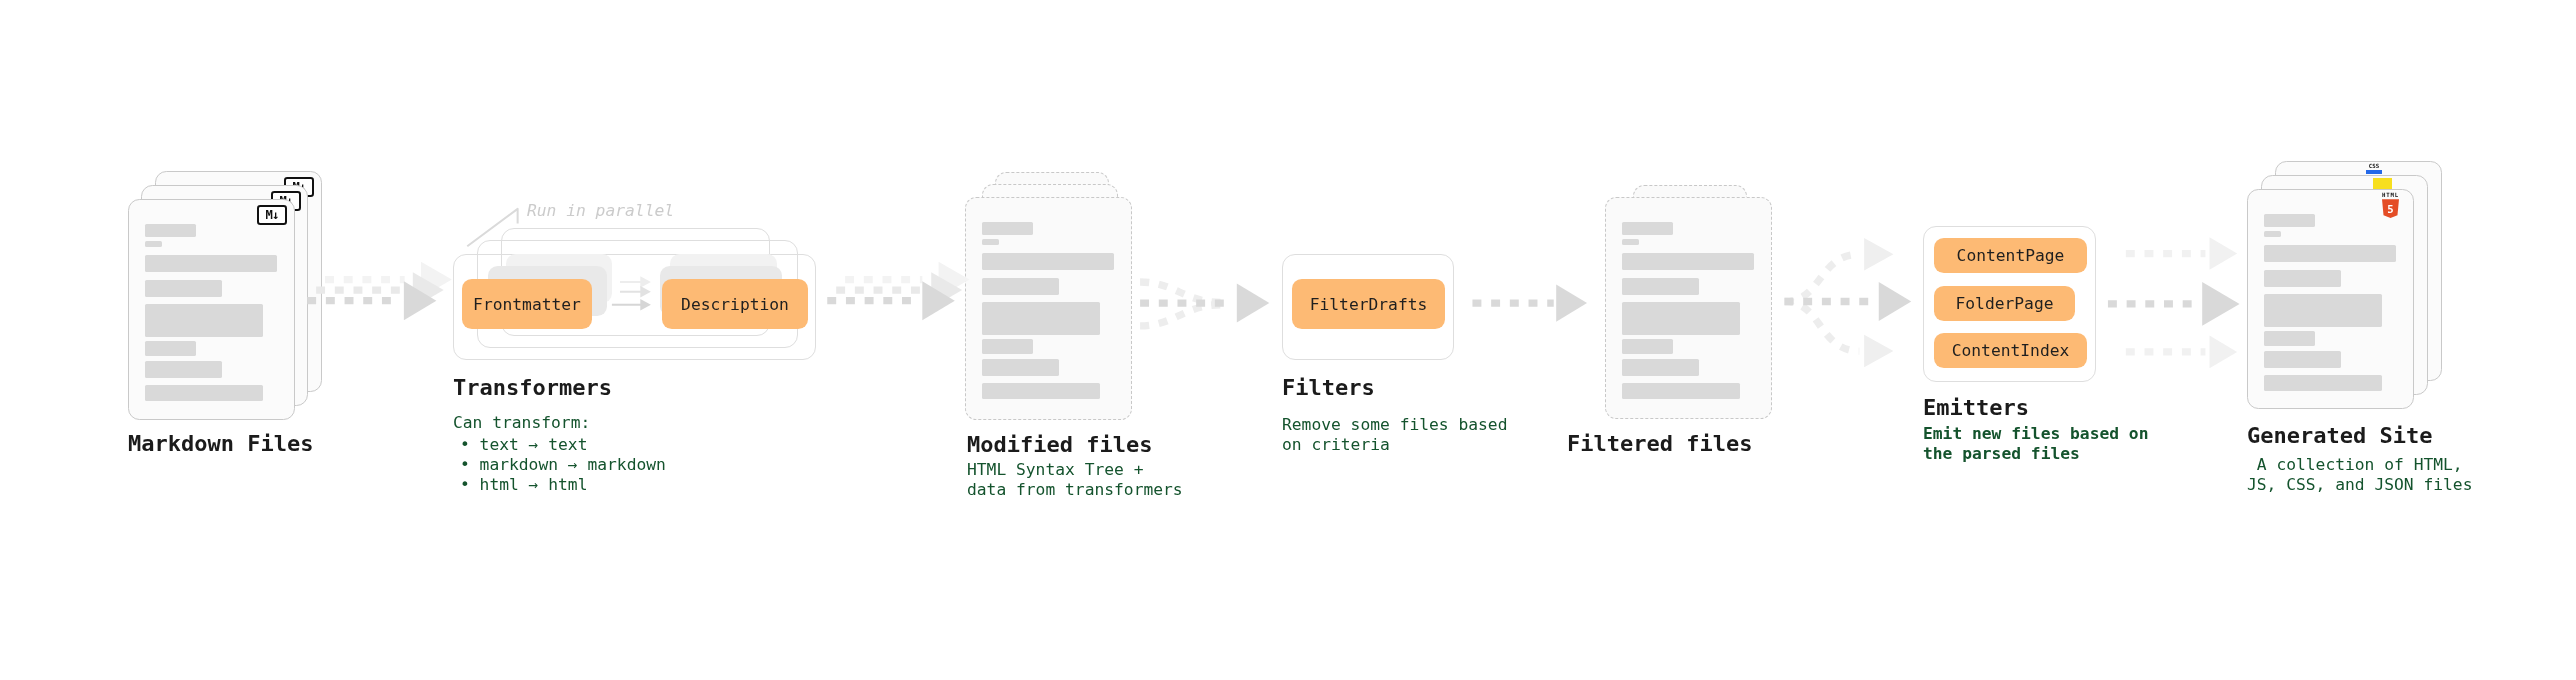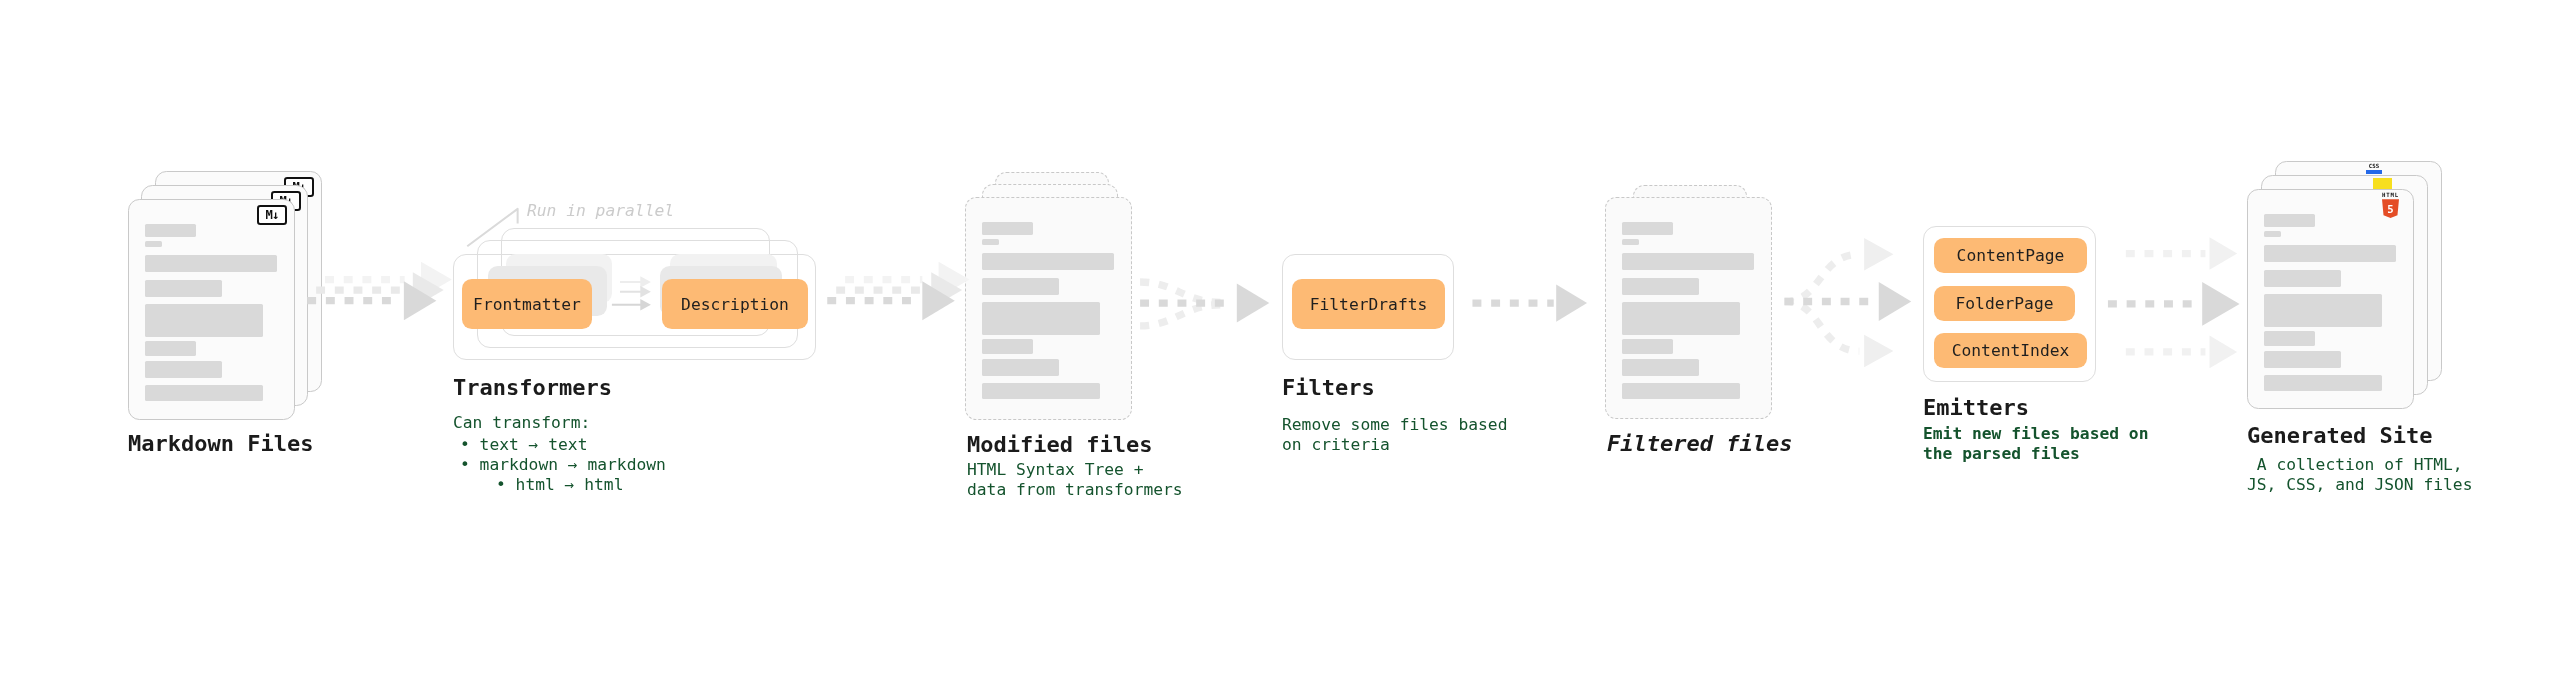--- a/index.html
+++ b/index.html
@@ -90,21 +90,21 @@
 
     <div class="gbox" style="left:462px;top:279px;width:130px;height:50px;">Frontmatter</div>
     <div class="gbox" style="left:662px;top:279px;width:146px;height:50px;">Description</div>
 
     <div class="callout-text" style="left:527px;top:201px;">Run in parallel</div>
 
     <div class="h1" style="left:453px;top:375px;">Transformers</div>
     <div class="desc" style="left:453px;top:413px;">Can transform:</div>
     <div class="desc" style="left:460px;top:435px;">• text → text</div>
     <div class="desc" style="left:460px;top:455px;">• markdown → markdown</div>
-    <div class="desc" style="left:460px;top:475px;margin-left:36px;">• html → html</div>
+    <div class="desc" style="left:460px;top:475px;">• html → html</div>
   </div>
 
   <div>
     <div class="peek" style="left:995px;top:172px;width:114px;height:36px;"></div>
     <div class="peek" style="left:982px;top:184px;width:136px;height:36px;background:#fbfbfb;"></div>
     <div class="doc dashed" style="left:965px;top:197px;width:167px;height:223px;">
       <div class="bar b1"></div>
       <div class="bar b2"></div>
       <div class="bar b3"></div>
       <div class="bar b4"></div>
@@ -131,21 +131,21 @@
     <div class="doc dashed" style="left:1605px;top:197px;width:167px;height:222px;">
       <div class="bar b1"></div>
       <div class="bar b2"></div>
       <div class="bar b3"></div>
       <div class="bar b4"></div>
       <div class="bar b5"></div>
       <div class="bar b6"></div>
       <div class="bar b7"></div>
       <div class="bar b8"></div>
     </div>
-    <div class="h1" style="left:1607px;top:431px;font-style:italic;">Filtered files</div>
+    <div class="h1" style="left:1567px;top:431px;">Filtered files</div>
   </div>
 
   <div>
     <div class="obox filled" style="left:1923px;top:226px;width:173px;height:156px;"></div>
     <div class="gbox" style="left:1934px;top:238px;width:153px;height:35px;">ContentPage</div>
     <div class="gbox" style="left:1934px;top:286px;width:141px;height:35px;">FolderPage</div>
     <div class="gbox" style="left:1934px;top:333px;width:153px;height:35px;">ContentIndex</div>
     <div class="h1" style="left:1923px;top:395px;text-align:right;">Emitters</div>
     <div class="desc" style="left:1923px;top:424px;font-weight:bold;">Emit new files based on
 the parsed files</div>

